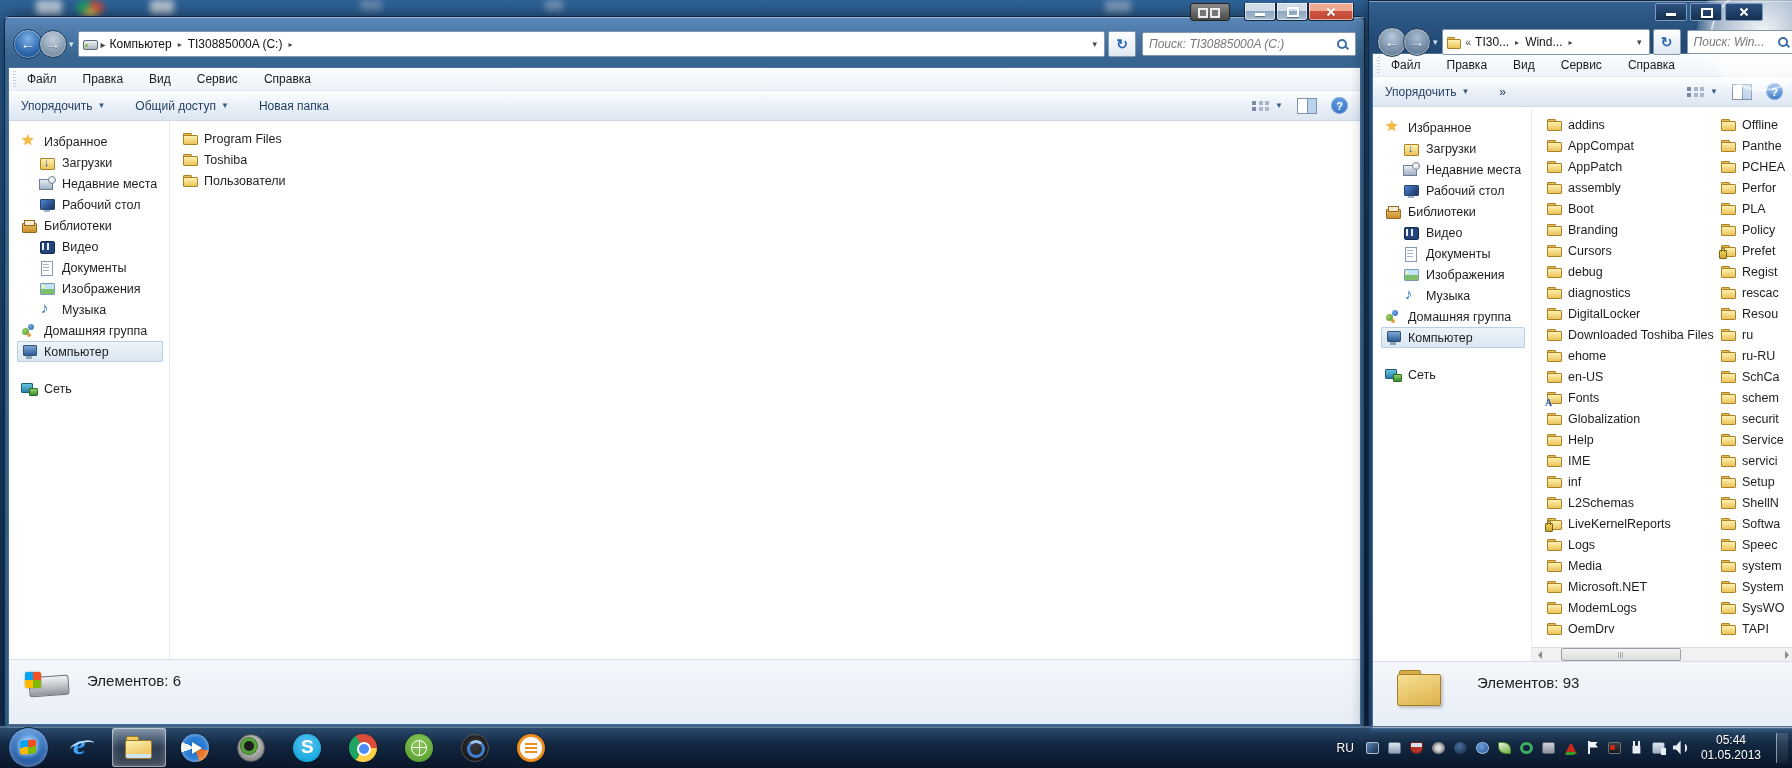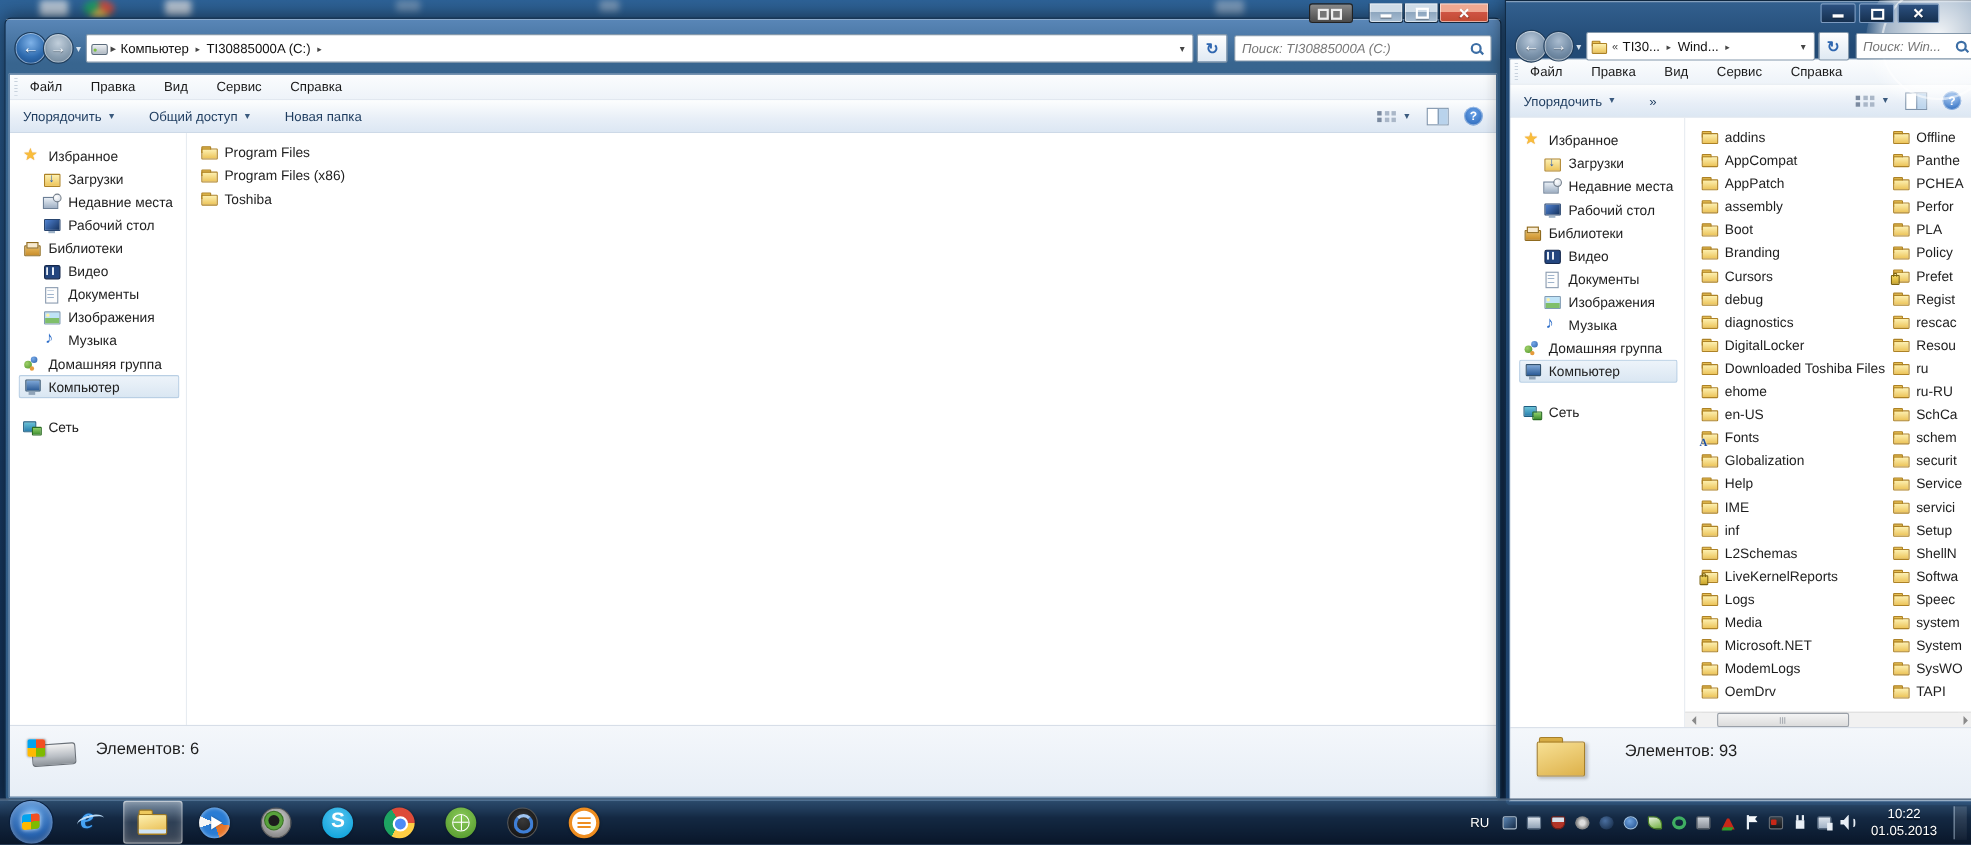--- a/index.html
+++ b/index.html
@@ -79,21 +79,21 @@
   .crumb-lead{font-size:10px;color:#444;margin:0 4px}
   .crumb{font-size:12px;color:#111;display:flex;align-items:center}
   .crumb .csep{font-size:8px;color:#444;margin:0 6px}
   .crumb-spacer{flex:1}
   .addr-dd{font-size:9px;color:#444;margin-right:3px}
   .refresh{width:26px;height:24px;flex:none;margin-left:3px;border:1px solid #8498ab;border-radius:2px;
     background:linear-gradient(#fefefe,#dfe9f3);display:flex;align-items:center;justify-content:center;
     color:#2e66b0;font-size:14px;font-weight:bold}
   .searchbox{flex:none;height:24px;margin-left:6px;background:#fff;border:1px solid #8498ab;border-radius:2px;
     display:flex;align-items:center;padding:0 6px;box-sizing:border-box}
-  .win-left .searchbox{width:234px}
+  .win-left .searchbox{width:214px}
   .win-right .searchbox{width:110px;overflow:hidden}
   .searchtext{flex:1;font-size:12px;font-style:italic;color:#777;white-space:nowrap;overflow:hidden}
   .mag{width:13px;height:13px;position:relative;flex:none;margin-left:4px}
   .mag::before{content:"";position:absolute;left:1px;top:1px;width:6px;height:6px;border:2px solid #3c6ea5;border-radius:50%}
   .mag::after{content:"";position:absolute;left:9px;top:9px;width:4px;height:2px;background:#3c6ea5;transform:rotate(45deg)}
   .ic-drive-sm{width:14px;height:12px;position:relative;flex:none}
   .ic-drive-sm::before{content:"";position:absolute;left:0;top:2px;width:13px;height:8px;border:1px solid #5a6a7a;border-radius:2px;
     background:linear-gradient(#eceff2,#aeb8c2)}
   .ic-drive-sm::after{content:"";position:absolute;left:2px;top:6px;width:3px;height:3px;background:#7bc142;border-radius:50%}
   .ic-folder-sm{width:15px;height:13px;position:relative;flex:none}
@@ -462,25 +462,25 @@
       <div class="vsep"></div>
       <div class="filelist">
         <div>
 
         <div class="frow-wrap"><span class="frow">
               <span class="ic ic-folder"></span>
               <span class="fname">Program Files</span>
             </span></div>
             <div class="frow-wrap"><span class="frow">
               <span class="ic ic-folder"></span>
-              <span class="fname">Program Files (x86)</span>
+              <span class="fname">Toshiba</span>
             </span></div>
             <div class="frow-wrap"><span class="frow">
               <span class="ic ic-folder"></span>
-              <span class="fname">Toshiba</span>
+              <span class="fname">Пользователи</span>
             </span></div>
           </div>
       </div>
     </div>
     <div class="statusbar">
       <span class="drive-big"></span>
       <span class="status-text">Элементов: 6</span>
     </div>
   </div>
 </div>
@@ -892,18 +892,18 @@
         <span class="tic ic-tray-pointer"><i class="fl"></i></span>
         <span class="tic ic-tray-flag">
           <i class="fl"></i>
         </span>
         <span class="tic ic-tray-power"><i class="fl"></i></span>
         <span class="tic ic-tray-plug"><i class="fl"></i></span>
         <span class="tic ic-tray-network"><i class="fl"></i></span>
         <span class="tic ic-tray-volume"><i class="fl"></i></span>
       </span>
     <span class="tray-clock">
-      <span>10:22</span><br>
+      <span>05:44</span><br>
       <span>01.05.2013</span>
     </span>
     <span class="show-desktop"></span>
   </div>
 </div>
 
 </body></html>

